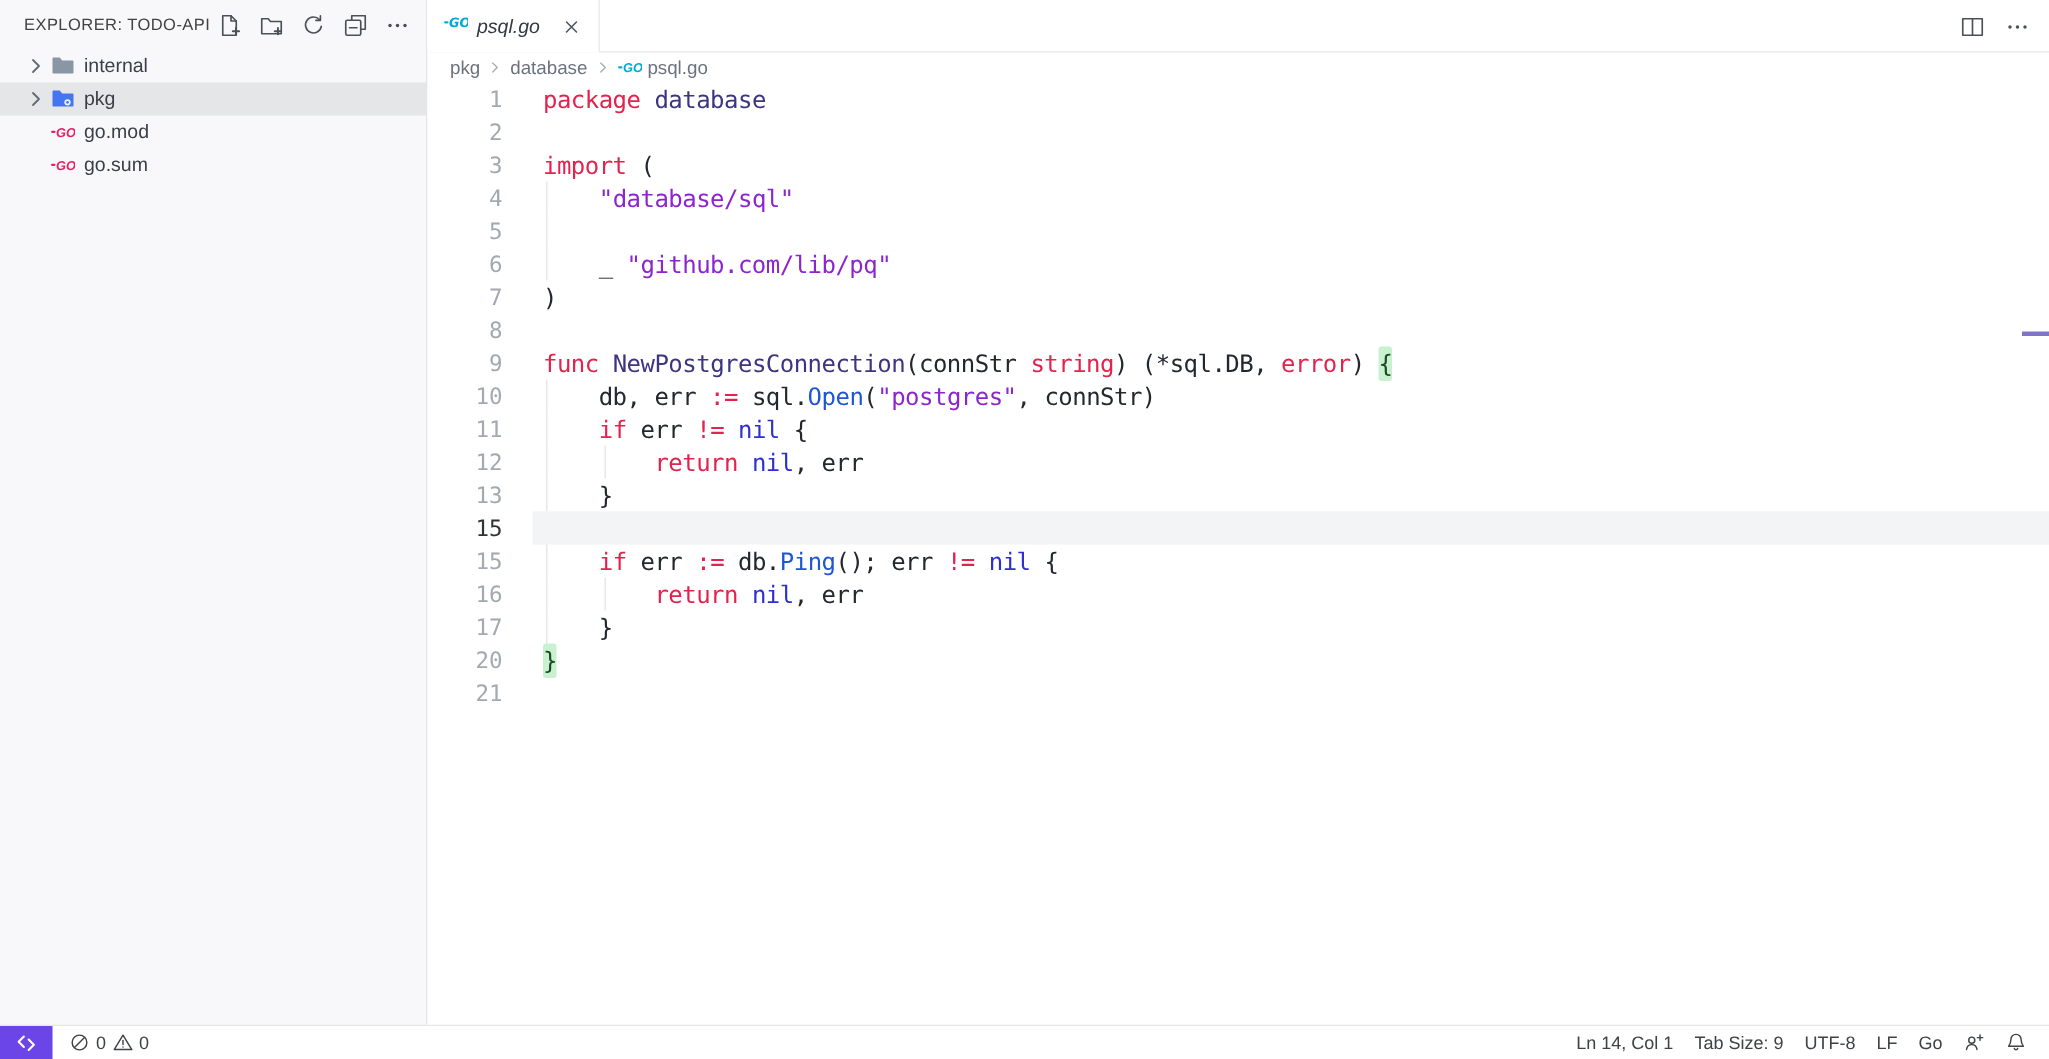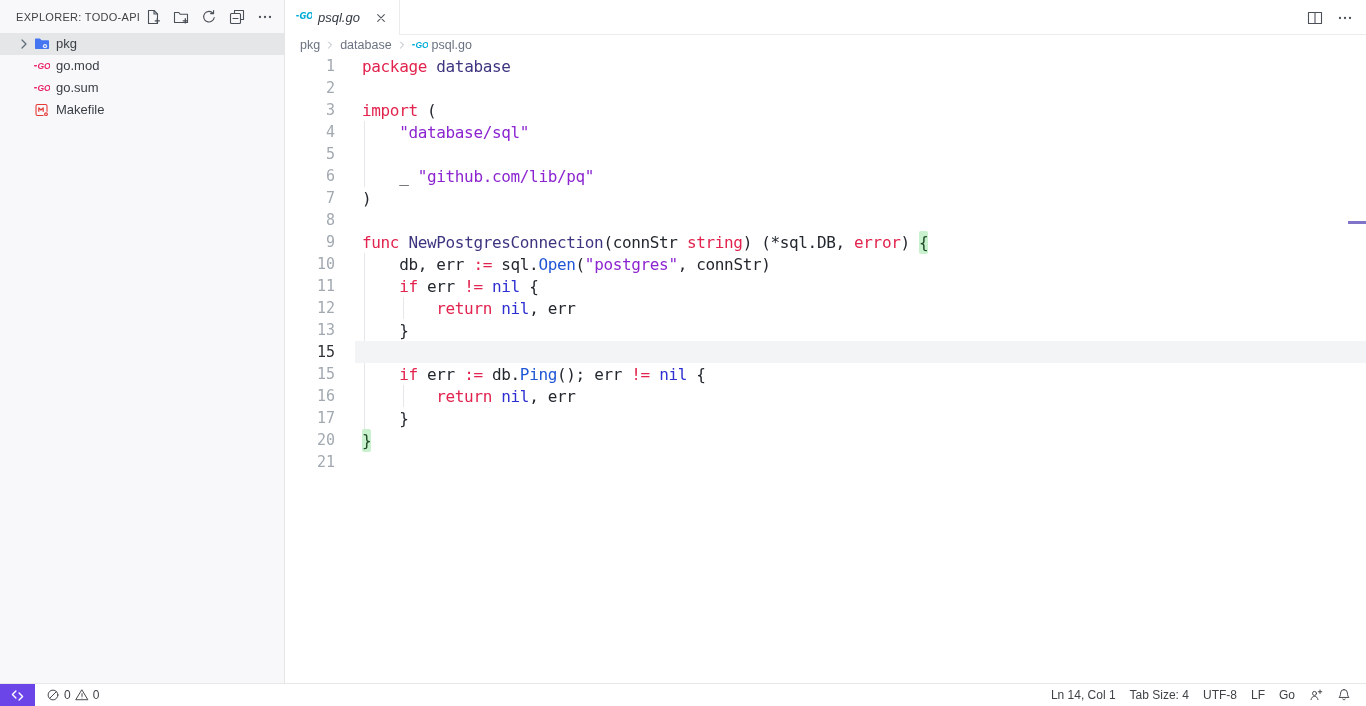--- a/index.html
+++ b/index.html
@@ -116,20 +116,33 @@
                     <circle cx="3" cy="8" r="1.15"></circle>
                     <circle cx="8" cy="8" r="1.15"></circle>
                     <circle cx="13" cy="8" r="1.15"></circle>
                   </g>
                 </svg>
               </span>
             </span>
           </div>
       </div>
       <div class="tree" id="tree">
+          <div class="trow">
+            <span class="slot-chev">
+              <svg width="16" height="16" viewBox="0 0 16 16" fill="none" stroke="currentColor" stroke-width="1.1" stroke-linecap="round" stroke-linejoin="round">
+                <path d="M6 4l4 4-4 4" stroke-width="1.2"></path>
+              </svg>
+            </span>
+            <span class="iwrap slot-icon" style="color: rgb(137, 150, 166); display: flex; align-items: center;">
+              <svg width="16" height="16" viewBox="0 0 16 16" fill="none" stroke="currentColor" stroke-width="1.1" stroke-linecap="round" stroke-linejoin="round">
+                <path fill="currentColor" stroke="none" d="M1 3.1c0-.4.3-.7.7-.7h4.1l1.7 1.9h6.8c.4 0 .7.3.7.7v7.3c0 .4-.3.7-.7.7H1.7c-.4 0-.7-.3-.7-.7z"></path>
+              </svg>
+            </span>
+            <span class="tlabel">internal</span>
+          </div>
           <div class="trow selected">
             <span class="slot-chev">
               <svg width="16" height="16" viewBox="0 0 16 16" fill="none" stroke="currentColor" stroke-width="1.1" stroke-linecap="round" stroke-linejoin="round">
                 <path d="M6 4l4 4-4 4" stroke-width="1.2"></path>
               </svg>
             </span>
             <span class="iwrap slot-icon" style="color: rgb(69, 117, 240); display: flex; align-items: center;">
               <svg width="16" height="16" viewBox="0 0 16 16" fill="none" stroke="currentColor" stroke-width="1.1" stroke-linecap="round" stroke-linejoin="round">
                 <path fill="currentColor" stroke="none" d="M1 3.1c0-.4.3-.7.7-.7h4.1l1.7 1.9h6.8c.4 0 .7.3.7.7v7.3c0 .4-.3.7-.7.7H1.7c-.4 0-.7-.3-.7-.7z"></path>
                 <circle cx="11" cy="10.2" r="2.1" fill="#eaf0ff" stroke="none"></circle>
@@ -154,33 +167,20 @@
             <span class="slot-chev"></span>
             <span class="iwrap slot-icon" style="color: rgb(233, 30, 99); display: flex; align-items: center;">
               <svg width="16" height="16" viewBox="0 0 16 16">
                 <g fill="currentColor">
                   <rect x="0" y="7.1" width="3" height="1.5" rx="0.75"></rect>
                   <text x="3.4" y="11.3" font-size="8.5" font-style="italic" font-weight="bold">GO</text>
                 </g>
               </svg>
             </span>
             <span class="tlabel">go.sum</span>
-          </div>
-          <div class="trow">
-            <span class="slot-chev"></span>
-            <span class="iwrap slot-icon" style="color: rgb(229, 57, 53); display: flex; align-items: center;">
-              <svg width="16" height="16" viewBox="0 0 16 16" fill="none" stroke="currentColor" stroke-width="1.1" stroke-linecap="round" stroke-linejoin="round">
-                <rect x="2" y="2.5" width="11" height="11" rx="1.5"></rect>
-                <path d="M4.8 9.3V5.8l2.2 2.2 2.2-2.2v3.5" stroke-width="1.2"></path>
-                <circle cx="12" cy="12.2" r="2.7" fill="#f8f8fa" stroke="none"></circle>
-                <circle cx="12" cy="12.2" r="1.9" fill="currentColor" stroke="none"></circle>
-                <circle cx="12" cy="12.2" r="0.8" fill="#f8f8fa" stroke="none"></circle>
-              </svg>
-            </span>
-            <span class="tlabel">Makefile</span>
           </div>
         </div>
     </aside>
 
     <section class="editorpane">
       <div class="tabbar">
         <div class="tab">
           <span class="goicon" id="tab-go-icon" style="color:#00acd7"><svg width="16" height="16" viewBox="0 0 16 16">
                 <g fill="currentColor">
                   <rect x="0" y="7.1" width="3" height="1.5" rx="0.75"></rect>
@@ -362,21 +362,21 @@
             <circle cx="8" cy="11.4" r="0.55" fill="currentColor" stroke="none"></circle>
           </svg>
         </span>
         <span>0</span>
       </div>
     <div class="sb-right" id="sb-right">
         <span class="sb-item">
           <span>Ln 14, Col 1</span>
         </span>
         <span class="sb-item">
-          <span>Tab Size: 4</span>
+          <span>Tab Size: 9</span>
         </span>
         <span class="sb-item">
           <span>UTF-8</span>
         </span>
         <span class="sb-item">
           <span>LF</span>
         </span>
         <span class="sb-item">
           <span>Go</span>
         </span>

